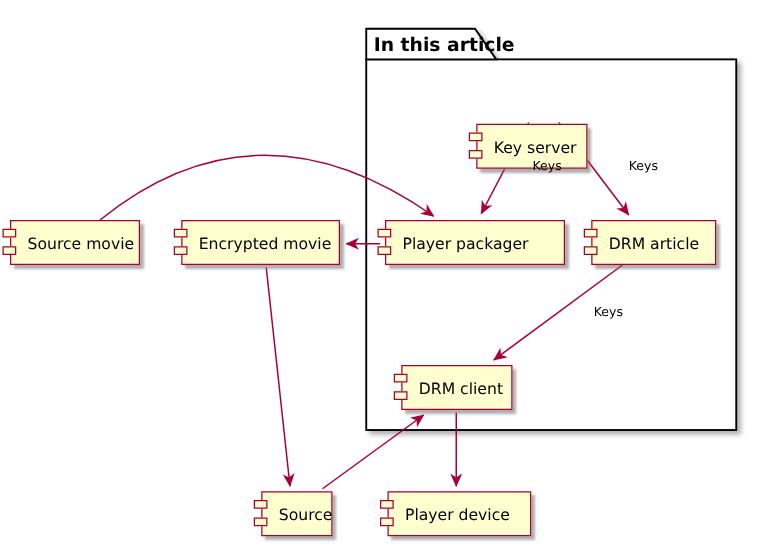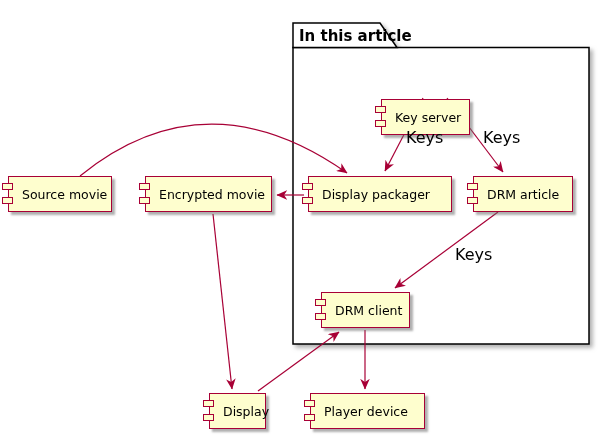--- a/index.html
+++ b/index.html
@@ -68,24 +68,25 @@
     left: 299px;
     top: 27px;
     font-size: 15px;
     font-weight: bold;
     color: var(--text);
     z-index: 2;
     white-space: nowrap;
   }
   .keys-label {
     position: absolute;
-    font-size: 16px;
+    font-size: 10px;
     color: var(--text);
     z-index: 2;
     white-space: nowrap;
+    margin-left: 20px;
   }
 </style>
 </head>
 <body>
 
 <div id="canvas">
 
   <svg class="layer" viewBox="0 0 608 440">
     <defs>
       <marker id="ah" viewBox="0 0 9 8" refX="8.5" refY="4" markerWidth="9" markerHeight="8" orient="auto">
@@ -114,21 +115,21 @@
 
   <div class="component" style="left:381px; top:62px; width:89px;margin-top:37px;">
     <span class="port p1"></span>
     <span class="port p2"></span>
     <span>Key server</span>
   </div>
 
   <div class="component" style="left:308px; top:176px; width:144px;">
     <span class="port p1"></span>
     <span class="port p2"></span>
-    <span>Display packager</span>
+    <span>Player packager</span>
   </div>
 
   <div class="component" style="left:473px; top:176px; width:100px;">
     <span class="port p1"></span>
     <span class="port p2"></span>
     <span>DRM article</span>
   </div>
 
   <div class="component" style="left:321px; top:292px; width:89px;">
     <span class="port p1"></span>
@@ -144,21 +145,21 @@
 
   <div class="component" style="left:8px; top:176px; width:104px;">
     <span class="port p1"></span>
     <span class="port p2"></span>
     <span>Source movie</span>
   </div>
 
   <div class="component" style="left:209px; top:393px; width:57px;">
     <span class="port p1"></span>
     <span class="port p2"></span>
-    <span>Display</span>
+    <span>Source</span>
   </div>
 
   <div class="component" style="left:310px; top:393px; width:115px;">
     <span class="port p1"></span>
     <span class="port p2"></span>
     <span>Player device</span>
   </div>
 
   <div class="keys-label" style="left:406px; top:128px;">Keys</div>
   <div class="keys-label" style="left:483px; top:128px;">Keys</div>

